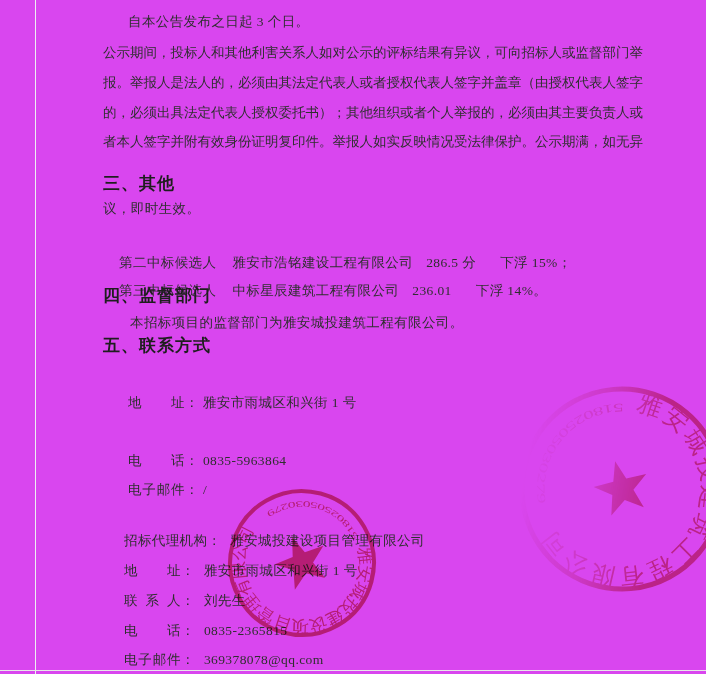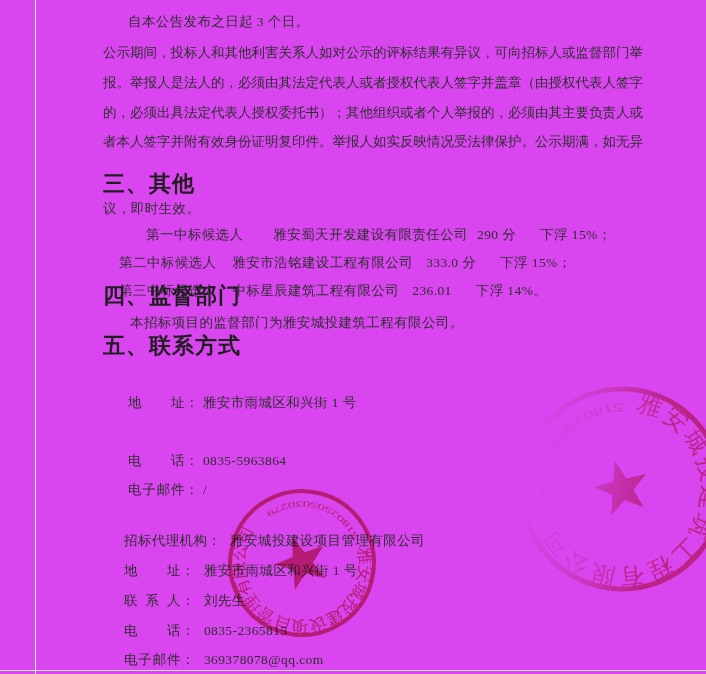--- a/index.html
+++ b/index.html
@@ -24,21 +24,21 @@
     letter-spacing:0.4px;
     color:#2f2f2f;
   }
   .pline{
     left:103px;width:528px;
     text-align:justify;text-align-last:justify;
     letter-spacing:0;
   }
   .heading{
     position:absolute;left:103px;
-    font-size:22px;font-weight:bold;
+    font-size:17px;font-weight:bold;
     line-height:24px;height:24px;
     color:#1e1e1e;letter-spacing:1px;
     white-space:pre;
   }
   
   #l-intro{left:128px;}
   #l-p1{top:42px;} #l-p2{top:72px;} #l-p3{top:102px;} #l-p4{top:131px;}
   #l-p5{left:103px;top:158px;margin-top:40px;}
   #l-intro{top:11px;}
   #h-three{top:172px;}
@@ -93,25 +93,22 @@
 
   <div class="line" id="l-intro">自本公告发布之日起 3 个日。</div>
   <div class="line pline" id="l-p1">公示期间，投标人和其他利害关系人如对公示的评标结果有异议，可向招标人或监督部门举</div>
   <div class="line pline" id="l-p2">报。举报人是法人的，必须由其法定代表人或者授权代表人签字并盖章（由授权代表人签字</div>
   <div class="line pline" id="l-p4">者本人签字并附有效身份证明复印件。举报人如实反映情况受法律保护。公示期满，如无异</div>
   <div class="line pline" id="l-p3">的，必须出具法定代表人授权委托书）；其他组织或者个人举报的，必须由其主要负责人或</div>
   <div class="line" id="l-p5">议，即时生效。</div>
 
   <div class="heading" id="h-three">三、其他</div>
 
-  <div class="cand" id="cand-1">
-    <span class="rank">第一中标候选人</span><span class="comp">雅安蜀天开发建设有限责任公司</span><span class="score">290 分</span><span class="disc">下浮 15%；</span>
-  </div>
   <div class="cand" id="cand-2">
-    <span class="rank">第二中标候选人</span><span class="comp">雅安市浩铭建设工程有限公司</span><span class="score">333.0 分</span><span class="disc">下浮 15%；</span>
+    <span class="rank">第二中标候选人</span><span class="comp">雅安市浩铭建设工程有限公司</span><span class="score">286.5 分</span><span class="disc">下浮 15%；</span>
   </div>
   <div class="cand" id="cand-3">
     <span class="rank">第三中标候选人</span><span class="comp">中标星辰建筑工程有限公司</span><span class="score">236.01</span><span class="disc">下浮 14%。</span>
   </div>
 
   <div class="heading" id="h-four">四、监督部门</div>
   <div class="line" id="l-super">本招标项目的监督部门为雅安城投建筑工程有限公司。</div>
 
   <div class="heading" id="h-five">五、联系方式</div>
 

